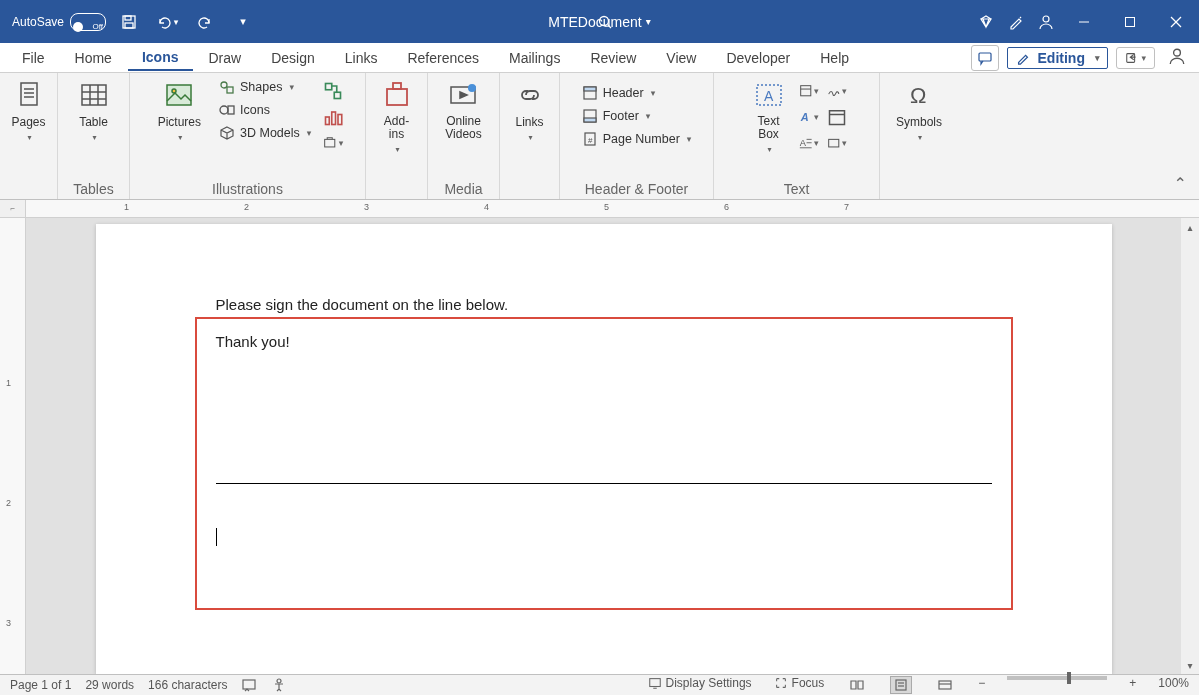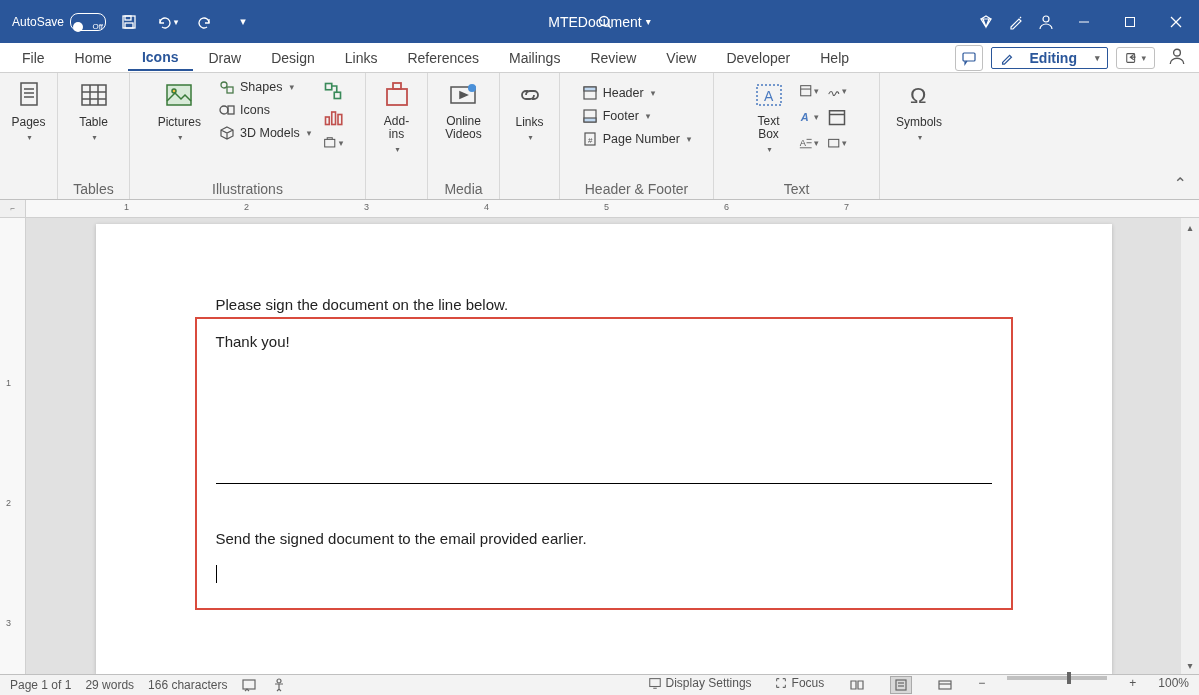--- a/index.html
+++ b/index.html
@@ -16,21 +16,21 @@
 .doc-title { position: absolute; left: 50%; transform: translateX(-50%); display: flex; align-items: center; gap: 4px; font-size: 14px; }
 .titlebar .right { position: absolute; right: 0; display: flex; align-items: center; }
 .win-btn { width: 46px; height: 43px; display: flex; align-items: center; justify-content: center; cursor: pointer; }
 .search-box { position: absolute; left: 590px; width: 30px; }
 
 
 .tabrow { height: 30px; background: #fff; border-bottom: 1px solid #d0d0d0; display: flex; align-items: center; padding: 0 8px; gap: 2px; font-size: 14px; color: #444; }
 .tab { padding: 4px 14px; cursor: pointer; }
 .tab.active { color: #2a569a; border-bottom: 2px solid #2a569a; font-weight: 600; }
 .tabrow-right { margin-left: auto; display: flex; align-items: center; gap: 8px; }
-.editing-btn { display: flex; align-items: center; gap: 16px; border: 1px solid #2a569a; padding: 2px 8px; color: #2a569a; font-weight: 600; border-radius: 2px; cursor: pointer; }
+.editing-btn { display: flex; align-items: center; gap: 8px; border: 1px solid #2a569a; padding: 2px 8px; color: #2a569a; font-weight: 600; border-radius: 2px; cursor: pointer; }
 .share-btn { border: 1px solid #c0c0c0; padding: 3px 8px; border-radius: 3px; display: flex; align-items: center; cursor: pointer; }
 .comment-toggle { border: 1px solid #c0c0c0; width: 28px; height: 26px; display: flex; align-items: center; justify-content: center; border-radius: 3px; cursor: pointer; }
 
 
 .ribbon { height: 127px; background: #f3f3f3; display: flex; border-bottom: 1px solid #c0c0c0; position: relative; }
 .group { border-right: 1px solid #d8d8d8; padding: 4px 8px 2px 8px; display: flex; flex-direction: column; align-items: center; justify-content: space-between; }
 .group-content { display: flex; align-items: flex-start; gap: 8px; flex: 1; }
 .group-label { font-size: 14px; color: #666; text-align: center; padding-top: 2px; }
 .big-btn { display: flex; flex-direction: column; align-items: center; justify-content: center; gap: 4px; padding: 2px 6px; cursor: pointer; font-size: 12px; color: #333; min-width: 44px; }
 .big-btn .icon { width: 32px; height: 32px; display: flex; align-items: center; justify-content: center; }
@@ -484,21 +484,20 @@
   <div class="v-ruler">
     <span class="mark" style="top:160px;">1</span>
     <span class="mark" style="top:280px;">2</span>
     <span class="mark" style="top:400px;">3</span>
   </div>
   <div class="page-wrap">
     <div class="page">
       <p>Please sign the document on the line below.</p>
       <p>Thank you!</p>
       <div class="sig-line"></div>
-      <p>Send the signed document to the email provided earlier.</p>
       <span class="cursor-line"></span>
       <div class="highlight-box"></div>
     </div>
   </div>
   <div class="vscroll">
     <div class="arrow">▴</div>
     <div class="arrow">▾</div>
   </div>
 </div>
 

